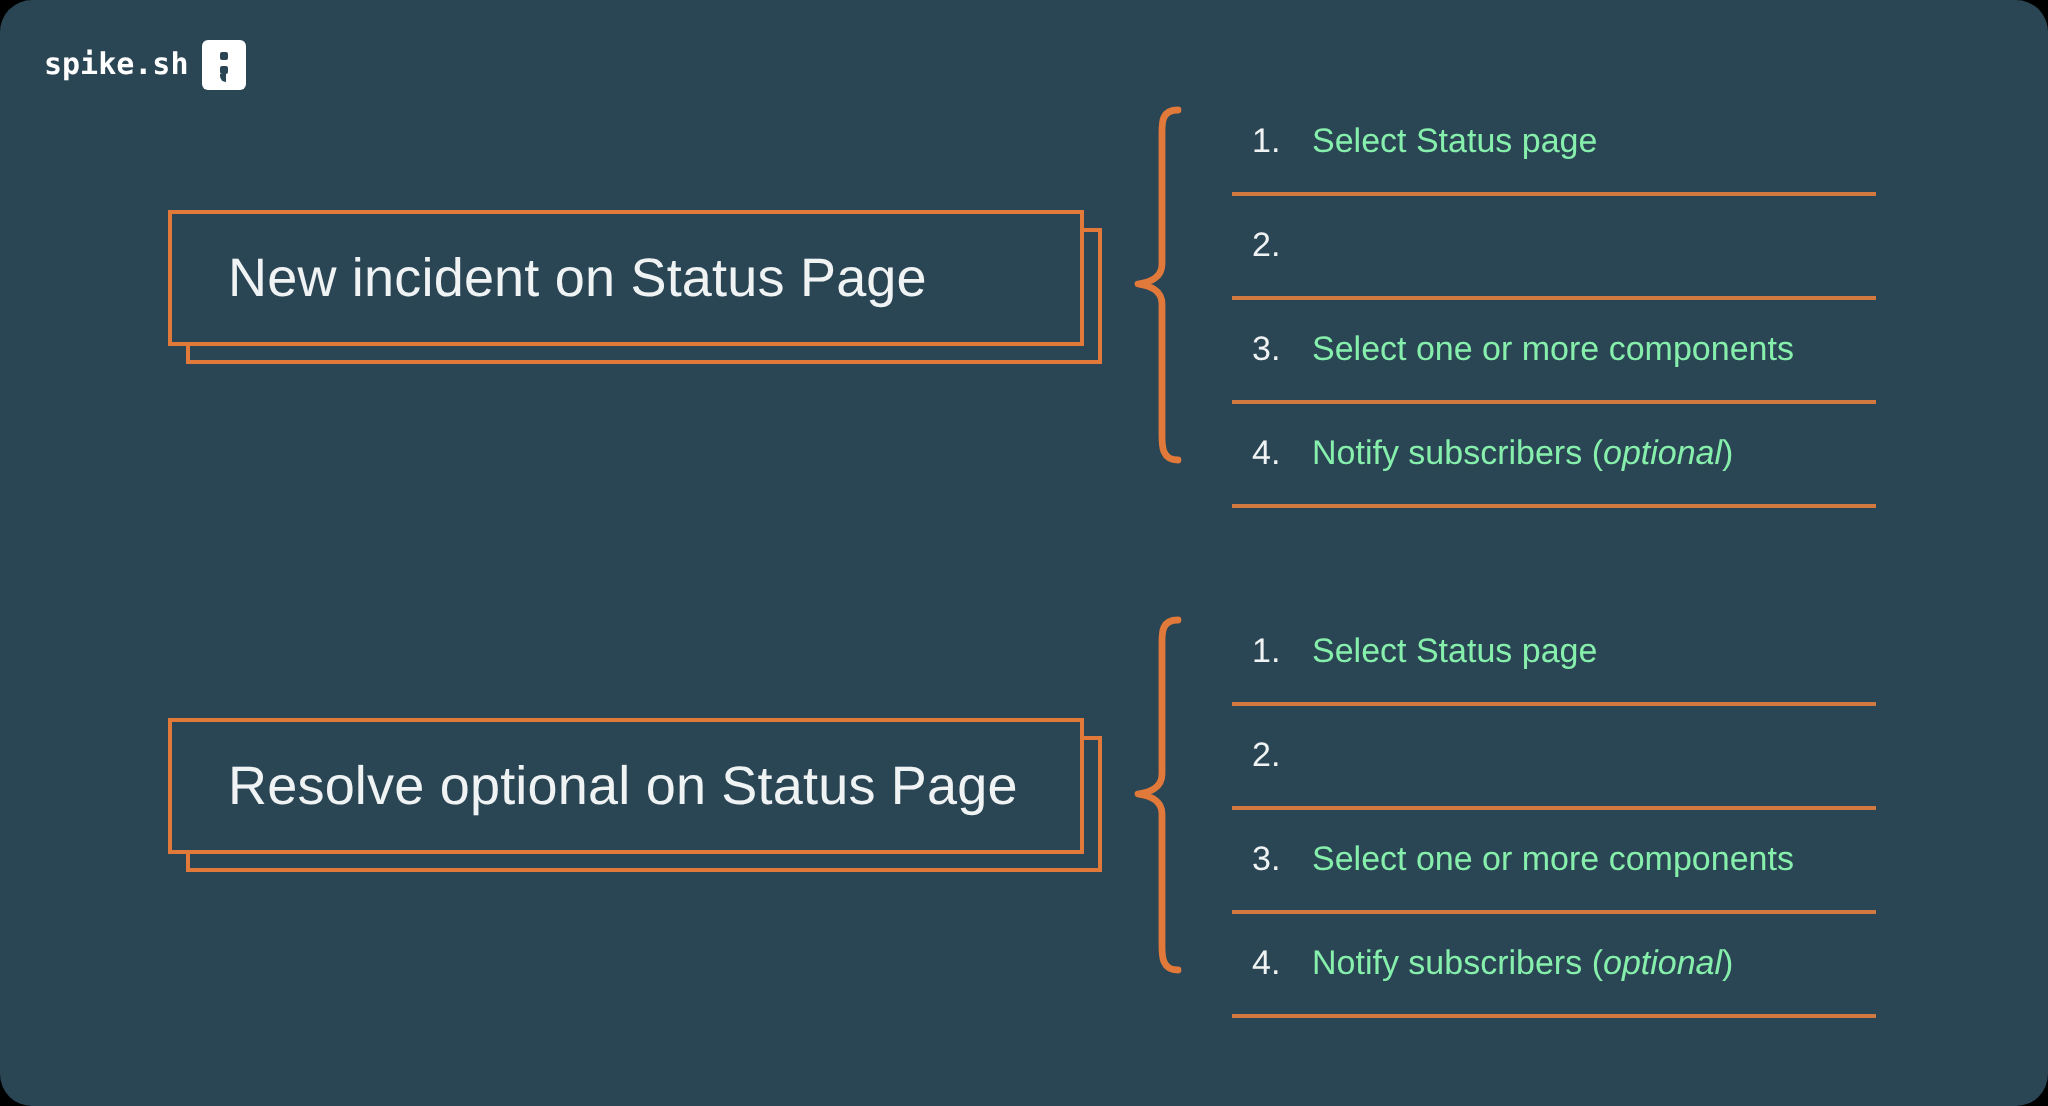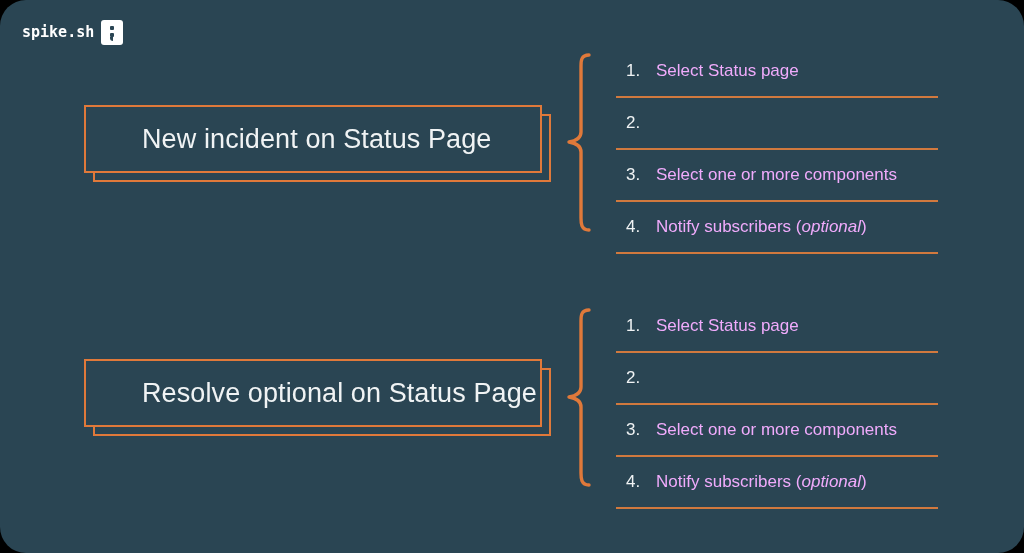--- a/index.html
+++ b/index.html
@@ -12,21 +12,21 @@
     height: 553px;
     overflow: hidden;
     font-family: "Liberation Sans", sans-serif;
   }
 
   #canvas {
     position: relative;
     width: 1024px;
     height: 553px;
     background: #2A4553;
-    border-radius: 26px;
+    border-radius: 16px;
     overflow: hidden;
   }
 
   
   #logo {
     position: absolute;
     left: 22px;
     top: 19px;
     display: flex;
     align-items: center;
@@ -96,21 +96,20 @@
     position: absolute;
     left: 0;
     top: 0;
     width: 100%;
     height: 100%;
     border: 2px solid #E0793A;
     box-sizing: border-box;
     background: #2A4553;
     display: flex;
     align-items: center;
-    padding-left: 28px;
   }
   .title-box .title-text {
     color: #F0F3F4;
     font-size: 27px;
     font-weight: 300;
     letter-spacing: 0.1px;
     padding-left: 28px;
     white-space: nowrap;
   }
 
@@ -152,21 +151,21 @@
   .step-num {
     color: #F0F3F4;
     font-size: 17px;
     font-weight: 300;
     width: 40px;
     flex: 0 0 auto;
     padding-left: 10px;
     box-sizing: border-box;
   }
   .step-label {
-    color: #f0abfc;
+    color: #86efac;
     font-size: 17px;
     font-weight: 300;
     white-space: nowrap;
   }
   .step-label i {
     font-style: italic;
   }
 </style>
 </head>
 <body>

